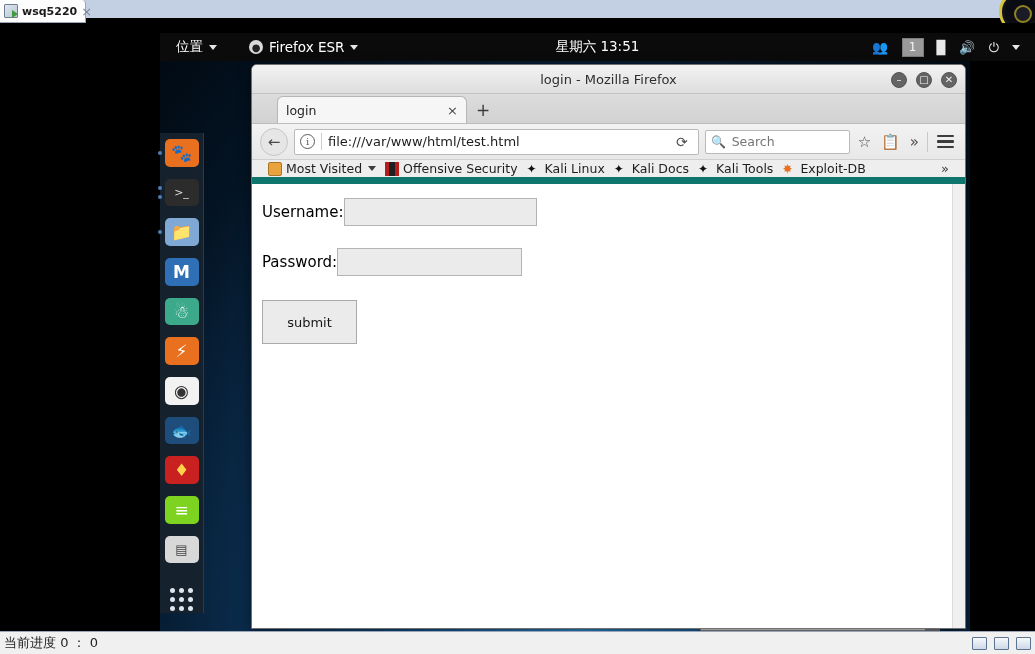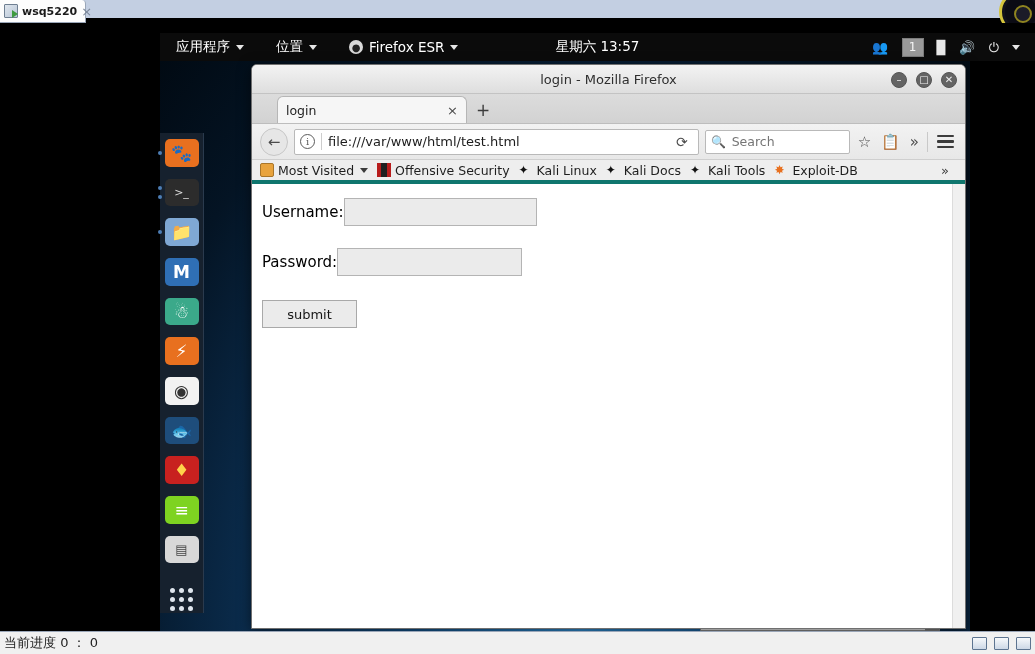--- a/index.html
+++ b/index.html
@@ -249,23 +249,23 @@
   .navicon { font-size: 15px; color: #4a4a4a; cursor: pointer; padding: 0 2px; }
   #ff-menu-sep { width: 1px; height: 20px; background: #c9c9c9; }
   #ff-hamburger {
     display: flex; flex-direction: column; gap: 3px; cursor: pointer; padding: 0 3px;
   }
   #ff-hamburger i { display: block; width: 17px; height: 2.5px; background: #3c3c3c; border-radius: 1px; }
 
   #ff-bookmarks {
     height: 24px; flex: 0 0 24px;
     background: #eeeeee;
-    border-bottom: 4px solid #0f766e;
+    border-bottom: 7px solid #0f766e;
     display: flex; align-items: center; gap: 9px;
-    padding: 0 8px; position: relative;
+    padding: 0 16px; position: relative;
   }
   .bm-item {
     display: flex; align-items: center; gap: 4px;
     font-size: 12.5px; color: #1e1e1e; cursor: pointer; white-space: nowrap;
   }
   .bm-ico { width: 14px; height: 14px; flex: 0 0 14px; position: relative; }
   .bm-chevron {
     width: 0; height: 0; margin-left: 2px;
     border-left: 4px solid transparent; border-right: 4px solid transparent;
     border-top: 5px solid #3c3c3c;
@@ -287,21 +287,21 @@
   .form-input {
     height: 28px; width: 193px;
     background: #ebebeb;
     border: 1px solid #b4b4b4;
     font-size: 13px; padding: 0 4px;
     font-family: "DejaVu Sans", "Liberation Sans", sans-serif;
     outline: none;
   }
   #submit-button {
     margin-top: 2px;
-    height: 28px; width: 95px;
+    height: 44px; width: 95px;
     background: #ebebeb; border: 1px solid #a9a9a9;
     font-size: 13px; color: #161616; cursor: pointer;
     font-family: "DejaVu Sans", "Liberation Sans", sans-serif;
   }
   #ff-content-scrollbar {
     position: absolute; right: 0; top: 0; width: 13px; height: 100%;
     background: #f0f0f0; border-left: 1px solid #dcdcdc;
   }
 
   
@@ -338,33 +338,29 @@
 
   <div id="wallpaper"></div>
 
   <div id="bg-window">
     <span id="bg-window-close">✕</span>
     <div id="bg-window-scroll"></div>
   </div>
 
   <div id="gnome-panel">
     <div class="panel-menu">
-      <span class="panel-menu-label">应用程序</span>
-      <span class="caret-down"></span>
-    </div>
-    <div class="panel-menu">
       <span class="panel-menu-label">位置</span>
       <span class="caret-down"></span>
     </div>
     <div class="panel-menu">
       <span style="width:14px;height:14px;border-radius:50%;background:#d9d9d9;color:#222;display:flex;align-items:center;justify-content:center;font-size:10px;">●</span>
       <span class="panel-menu-label">Firefox ESR</span>
       <span class="caret-down"></span>
     </div>
-    <div id="panel-clock">星期六 13:57</div>
+    <div id="panel-clock">星期六 13:51</div>
     <div id="panel-right">
       <span class="tray-icon">👥</span>
       <span id="workspace-indicator">1</span>
       <span class="tray-icon">▉</span>
       <span class="tray-icon">🔊</span>
       <span class="tray-icon">⏻</span>
       <span class="caret-down"></span>
     </div>
   </div>
 

